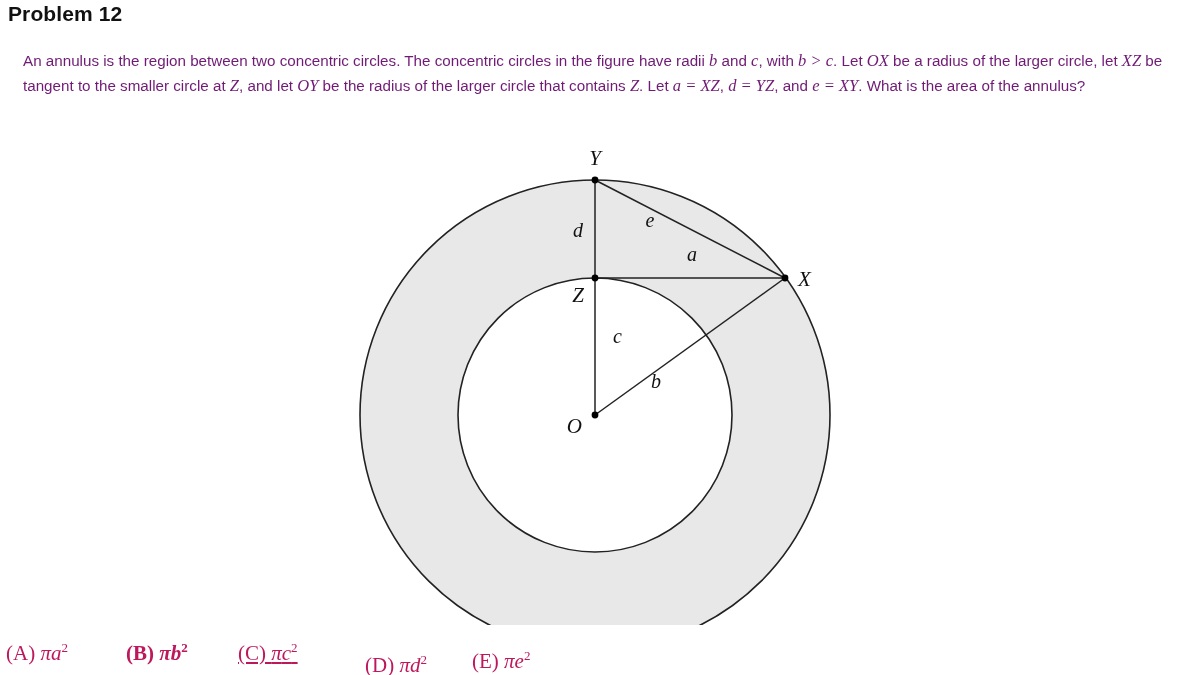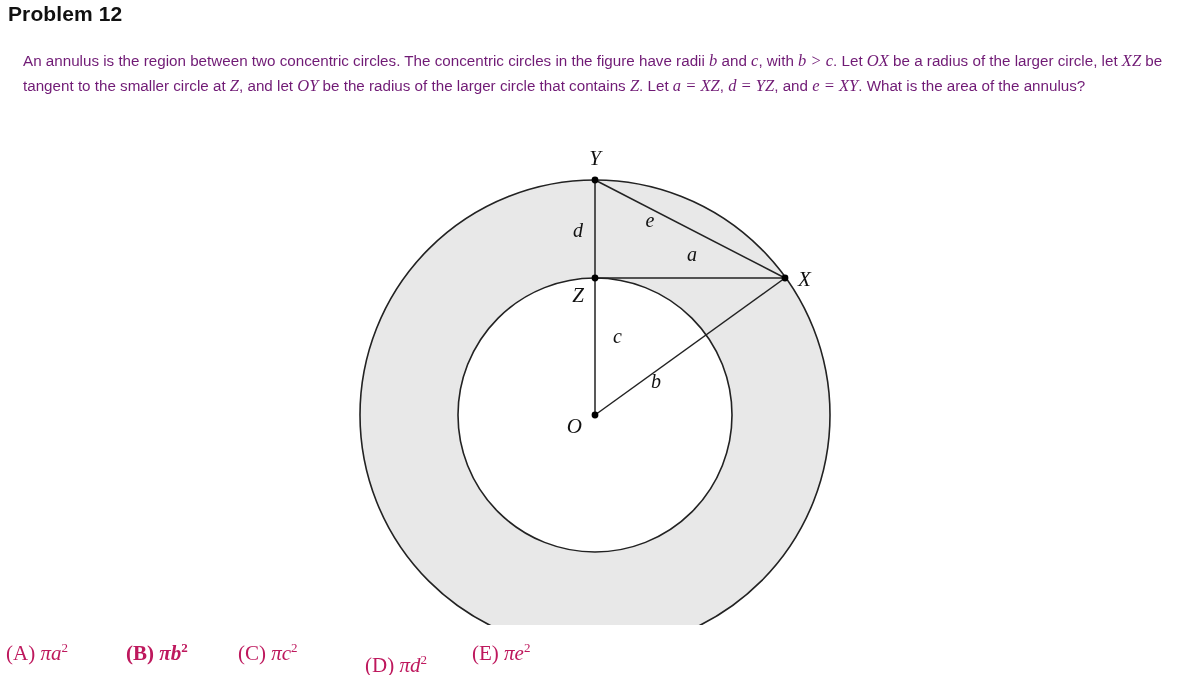--- a/index.html
+++ b/index.html
@@ -126,27 +126,27 @@
 
   <div class="choices">
     <div class="choice" style="left:0px;  top:0px;">
       <span class="lbl">(A)</span>
       <span class="pi">π</span><span class="var">a</span><sup>2</sup>
     </div>
     <div class="choice" style="left:120px; top:0px;font-weight:bold;">
       <span class="lbl">(B)</span>
       <span class="pi">π</span><span class="var">b</span><sup>2</sup>
     </div>
-    <div class="choice" style="left:232px; top:0px;">
+    <div class="choice" style="left:232px; top:0px;text-decoration:underline;">
       <span class="lbl">(C)</span>
       <span class="pi">π</span><span class="var">c</span><sup>2</sup>
     </div>
     <div class="choice" style="left:347px; top:12px;margin-left:12px;">
       <span class="lbl">(D)</span>
       <span class="pi">π</span><span class="var">d</span><sup>2</sup>
     </div>
-    <div class="choice" style="left:466px; top:0px;">
+    <div class="choice" style="left:466px; top:8px;">
       <span class="lbl">(E)</span>
       <span class="pi">π</span><span class="var">e</span><sup>2</sup>
     </div>
   </div>
 
 </div>
 
 </body></html>

